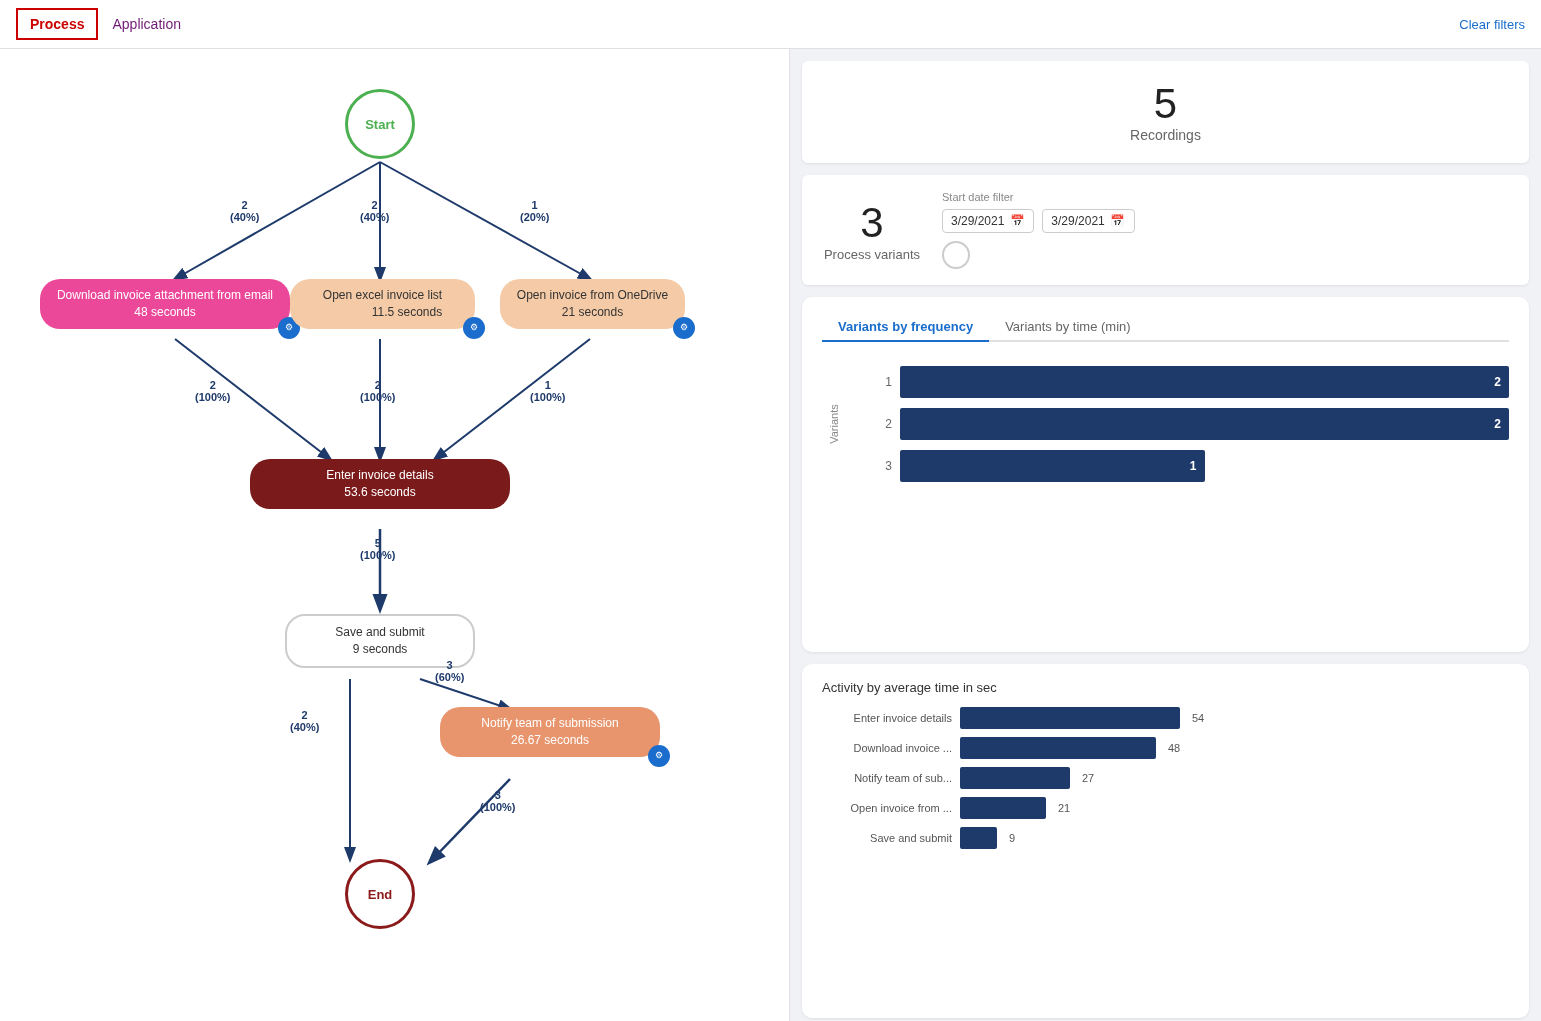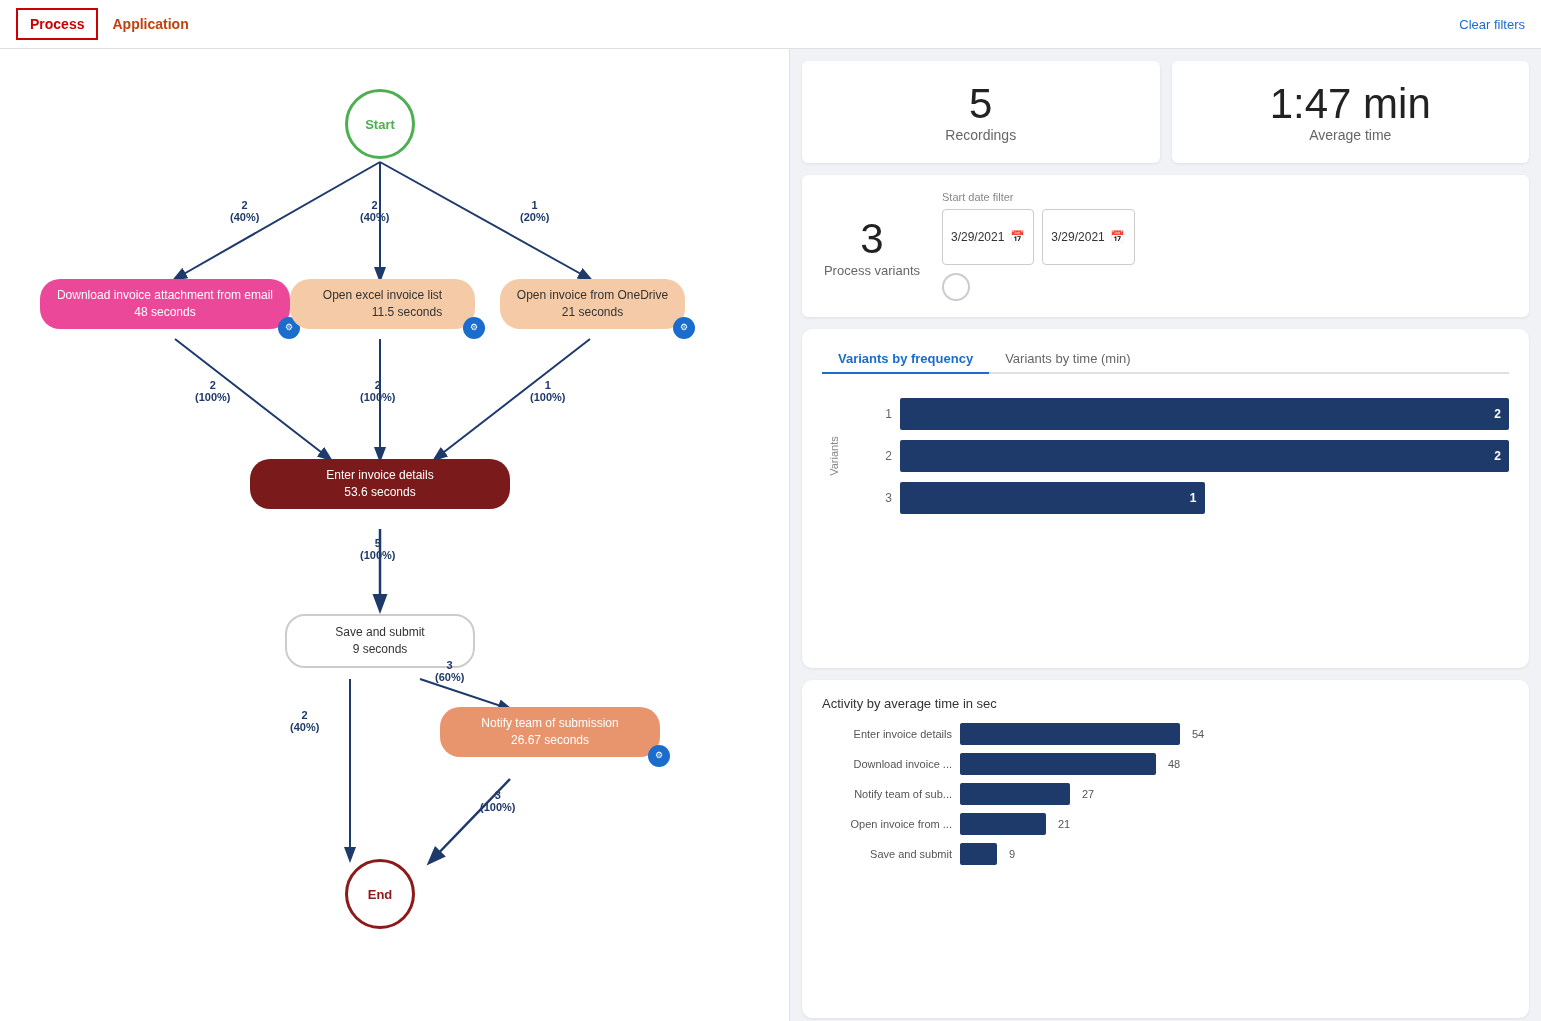--- a/index.html
+++ b/index.html
@@ -10,23 +10,22 @@
       align-items: center;
       padding: 8px 16px;
       background: #fff;
       border-bottom: 1px solid #e0e0e0;
       position: relative;
     }
     .header-tab {
       padding: 6px 12px;
       cursor: pointer;
       font-size: 14px;
-      color: #c2410c;
+      color: #701a75;
       border: 2px solid transparent;
-      font-weight: bold;
     }
     .header-tab.active {
       border: 2px solid #c00;
       color: #c00;
       font-weight: 600;
     }
     .clear-filters {
       position: absolute;
       right: 16px;
       color: #1a6dcc;
@@ -119,21 +118,21 @@
       display: flex;
       align-items: center;
       gap: 8px;
       margin-bottom: 8px;
     }
     .date-input {
       display: flex;
       align-items: center;
       border: 1px solid #ccc;
       border-radius: 4px;
-      padding: 20px 8px;
+      padding: 4px 8px;
       font-size: 12px;
       gap: 6px;
       color: #333;
       background: #fff;
     }
     .date-icon {
       color: #666;
       font-size: 12px;
     }
     .filter-circle {
@@ -469,24 +468,20 @@
       </div>
     </div>
   </div>
 
   <div class="right-panel">
 
     <div class="stats-row">
       <div class="stat-card">
         <div class="stat-number">5</div>
         <div class="stat-label">Recordings</div>
-      </div>
-      <div class="stat-card">
-        <div class="stat-number">1:47 min</div>
-        <div class="stat-label">Average time</div>
       </div>
     </div>
 
     <div class="variants-card">
       <div class="variants-count-section">
         <div class="variants-number">3</div>
         <div class="variants-label">Process variants</div>
       </div>
       <div class="date-filter-section">
         <div class="date-filter-label">Start date filter</div>

